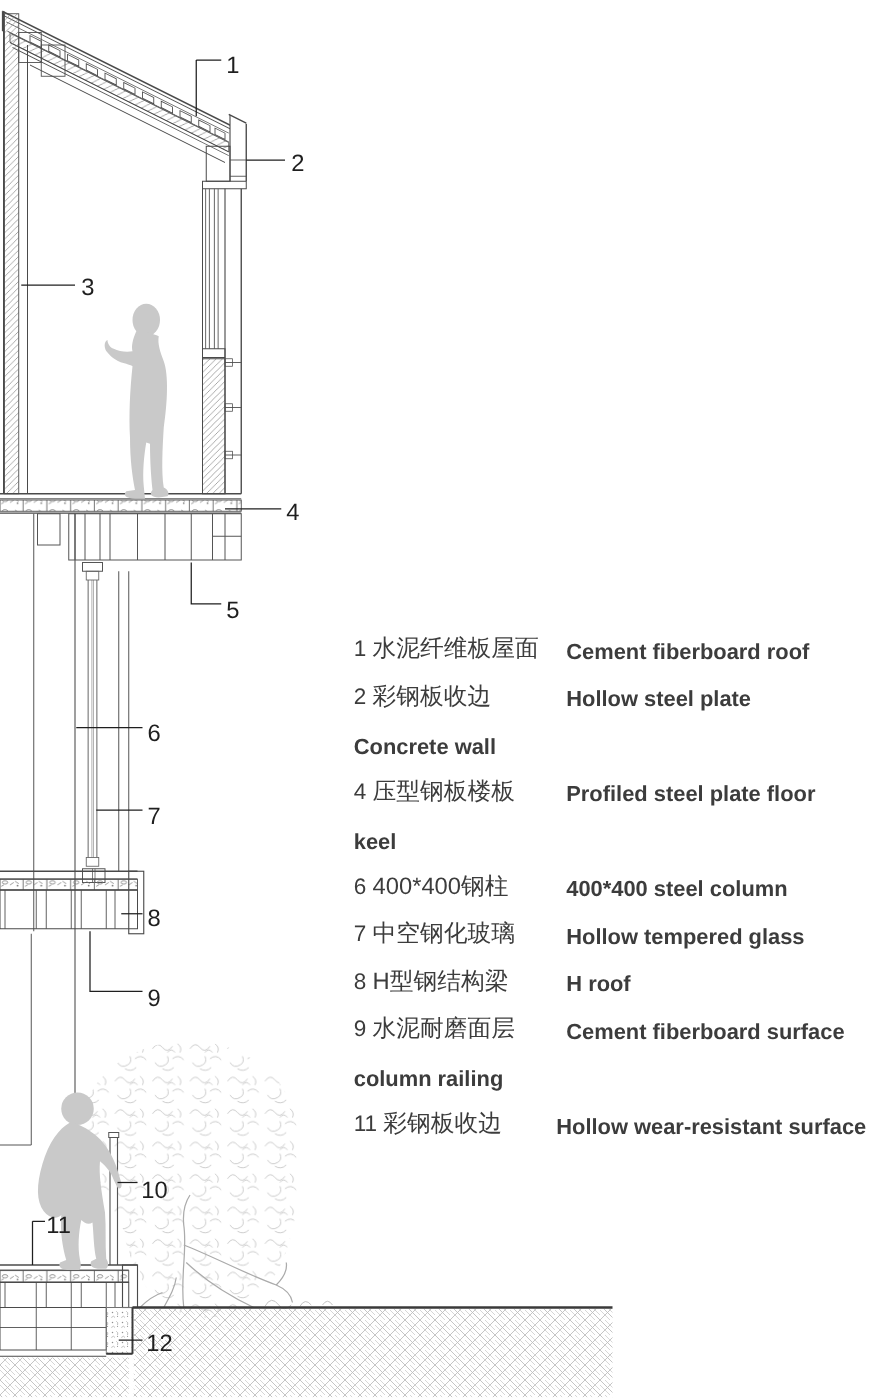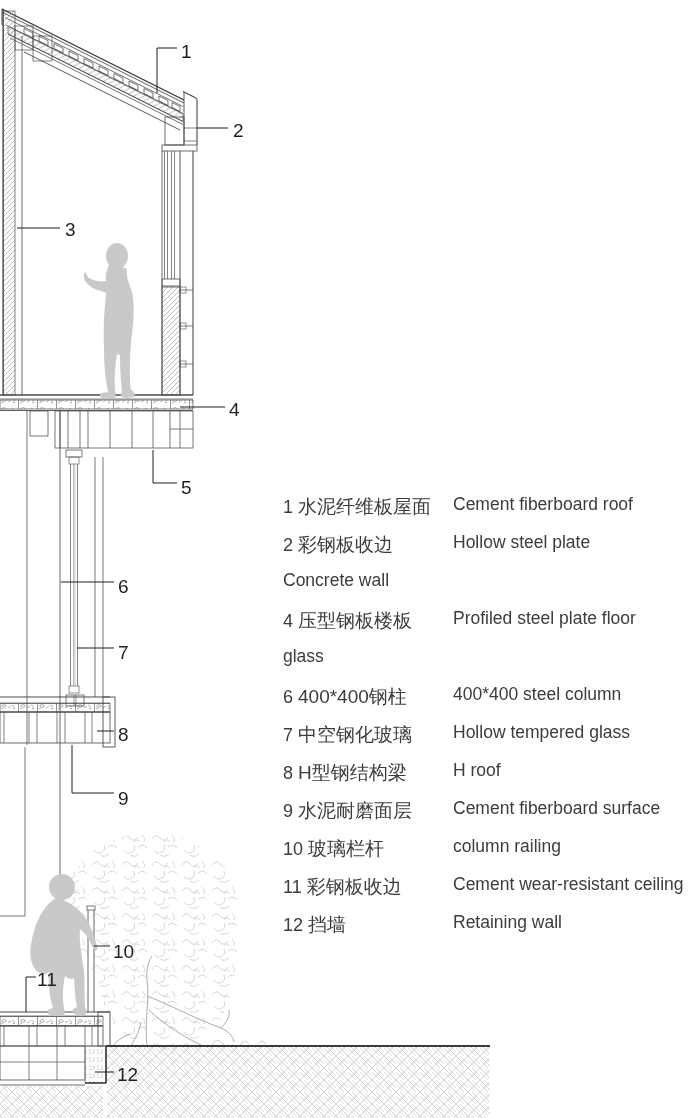--- a/index.html
+++ b/index.html
@@ -1,24 +1,24 @@
 <!DOCTYPE html>
 <html><head>
 <meta charset="utf-8">
 <style>
   html,body{margin:0;padding:0;background:#ffffff;}
   .page{position:relative;width:700px;height:1118px;background:#fff;overflow:hidden;
         font-family:"Liberation Sans","DejaVu Sans",sans-serif;}
   svg{position:absolute;left:0;top:0;}
   .callout{font-family:"Liberation Sans","DejaVu Sans",sans-serif;font-size:19px;fill:#1f1f1f;}
   .legend{position:absolute;left:283px;top:494px;width:410px;}
-  .legend-row{display:flex;align-items:flex-start;height:38px;color:#3c3c3c;}
+  .legend-row{display:flex;align-items:flex-end;height:38px;color:#3c3c3c;}
   .zh-cell{width:170px;font-size:19px;white-space:nowrap;}
   .zh-cell .num{font-size:18px;margin-right:5px;}
-  .en-cell{font-size:17.5px;white-space:nowrap;}
+  .en-cell{font-size:17.5px;white-space:nowrap;font-weight:bold;}
 </style>
 </head>
 <body>
 
 <div class="page">
 
 <svg width="700" height="1118" viewBox="0 0 700 1118">
   <defs>
     <pattern id="diagHatch" patternUnits="userSpaceOnUse" width="5" height="5">
       <path d="M-1,1 l2,-2 M0,5 l5,-5 M4,6 l2,-2" stroke="#8f8f8f" stroke-width="0.6" fill="none"></path>
@@ -236,45 +236,40 @@
     <span class="en-cell">Hollow steel plate</span>
   </div>
   <div class="legend-row">
     <span class="en-cell">Concrete wall</span>
   </div>
   <div class="legend-row">
     <span class="zh-cell"><span class="num">4</span><span>压型钢板楼板</span></span>
     <span class="en-cell">Profiled steel plate floor</span>
   </div>
   <div class="legend-row">
-    <span class="en-cell">glass</span>
+    <span class="en-cell">keel</span>
   </div>
   <div class="legend-row">
     <span class="zh-cell"><span class="num">6</span><span>400*400钢柱</span></span>
     <span class="en-cell">400*400 steel column</span>
   </div>
   <div class="legend-row">
     <span class="zh-cell"><span class="num">7</span><span>中空钢化玻璃</span></span>
     <span class="en-cell">Hollow tempered glass</span>
   </div>
   <div class="legend-row">
     <span class="zh-cell"><span class="num">8</span><span>H型钢结构梁</span></span>
     <span class="en-cell">H roof</span>
   </div>
   <div class="legend-row">
     <span class="zh-cell"><span class="num">9</span><span>水泥耐磨面层</span></span>
     <span class="en-cell">Cement fiberboard surface</span>
   </div>
   <div class="legend-row">
-    <span class="zh-cell"><span class="num">10</span><span>玻璃栏杆</span></span>
     <span class="en-cell">column railing</span>
   </div>
   <div class="legend-row">
     <span class="zh-cell"><span class="num">11</span><span>彩钢板收边</span></span>
-    <span class="en-cell">Cement wear-resistant ceiling</span>
-  </div>
-  <div class="legend-row">
-    <span class="zh-cell"><span class="num">12</span><span>挡墙</span></span>
-    <span class="en-cell">Retaining wall</span>
+    <span class="en-cell">Hollow wear-resistant surface</span>
   </div>
 </div>
 
 </div>
 
 </body></html>

